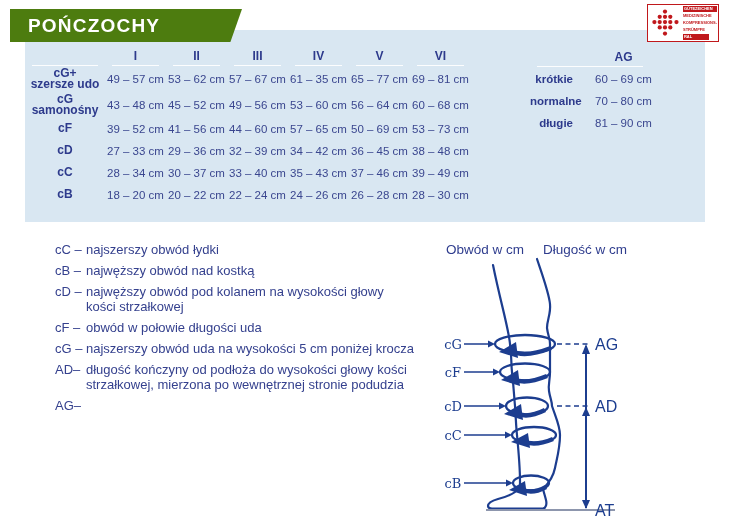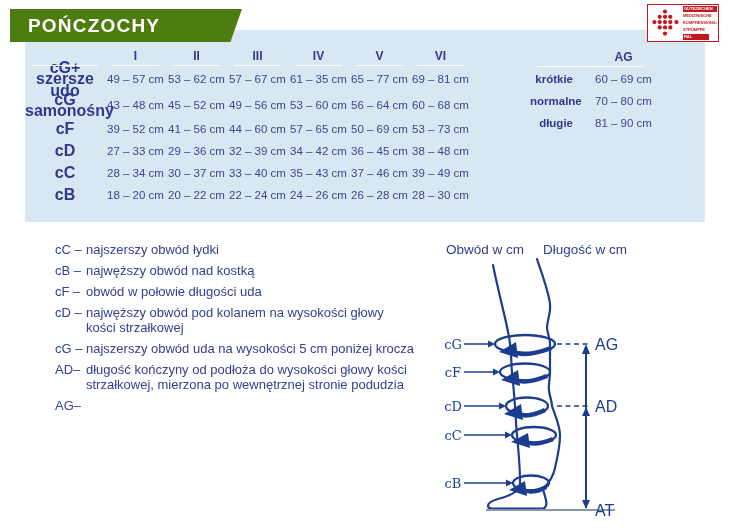--- a/index.html
+++ b/index.html
@@ -29,21 +29,21 @@
   
   .size-table{
     position:absolute;left:25px;top:46px;
     display:grid;grid-template-columns:80px repeat(6,61px);
     grid-template-rows:20px 26px 26px 22px 22px 22px 22px;
     align-items:center;
   }
   .st-h{font-weight:700;font-size:12px;display:flex;align-items:center;justify-content:center;
         height:100%;position:relative;color:#2d3a8c;}
   .st-h::after{content:"";position:absolute;left:7px;right:7px;bottom:0;height:1px;background:rgba(255,255,255,0.9);}
-  .st-label{text-align:center;font-weight:700;font-size:16px;line-height:11.5px;color:#2d3a8c;}
+  .st-label{text-align:center;font-weight:700;font-size:12px;line-height:11.5px;color:#2d3a8c;}
   .st-val{text-align:center;font-size:11.5px;color:#3a468f;white-space:nowrap;}
   
   .len-table{
     position:absolute;left:530px;top:46px;width:132px;
     display:grid;grid-template-columns:55px 77px;grid-template-rows:repeat(4,22px);
     align-items:center;position:absolute;
   }
   .lt-h{grid-column:2;font-weight:700;font-size:12px;text-align:center;color:#2d3a8c;}
   .lt-underline{position:absolute;left:537px;top:66px;width:106px;height:1px;background:rgba(255,255,255,0.9);}
   .lt-label{text-align:right;font-weight:700;font-size:11.5px;padding-right:12px;color:#2d3a8c;}
@@ -175,26 +175,26 @@
 <div class="legend">
   <div class="legend-entry">
     <span class="legend-term">cC –</span>
     <span class="legend-desc">najszerszy obwód łydki</span>
   </div>
   <div class="legend-entry">
     <span class="legend-term">cB –</span>
     <span class="legend-desc">najwęższy obwód nad kostką</span>
   </div>
   <div class="legend-entry">
+    <span class="legend-term">cD –</span>
+    <span class="legend-desc">najwęższy obwód pod kolanem na wysokości głowy kości strzałkowej</span>
+  </div>
+  <div class="legend-entry">
     <span class="legend-term">cF –</span>
     <span class="legend-desc">obwód w połowie długości uda</span>
-  </div>
-  <div class="legend-entry">
-    <span class="legend-term">cD –</span>
-    <span class="legend-desc">najwęższy obwód pod kolanem na wysokości głowy kości strzałkowej</span>
   </div>
   <div class="legend-entry">
     <span class="legend-term">cG –</span>
     <span class="legend-desc">najszerszy obwód uda na wysokości 5 cm poniżej krocza</span>
   </div>
   <div class="legend-entry">
     <span class="legend-term">AD–</span>
     <span class="legend-desc">długość kończyny od podłoża do wysokości głowy kości strzałkowej, mierzona po wewnętrznej stronie podudzia</span>
   </div>
   <div class="legend-entry">

